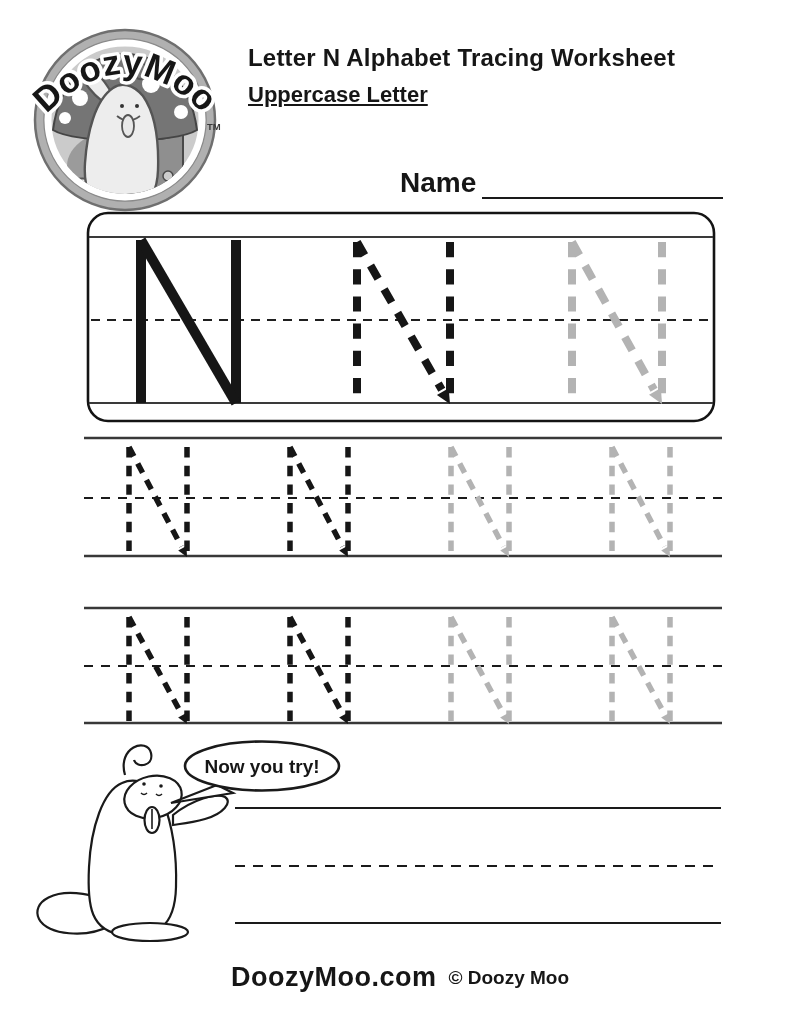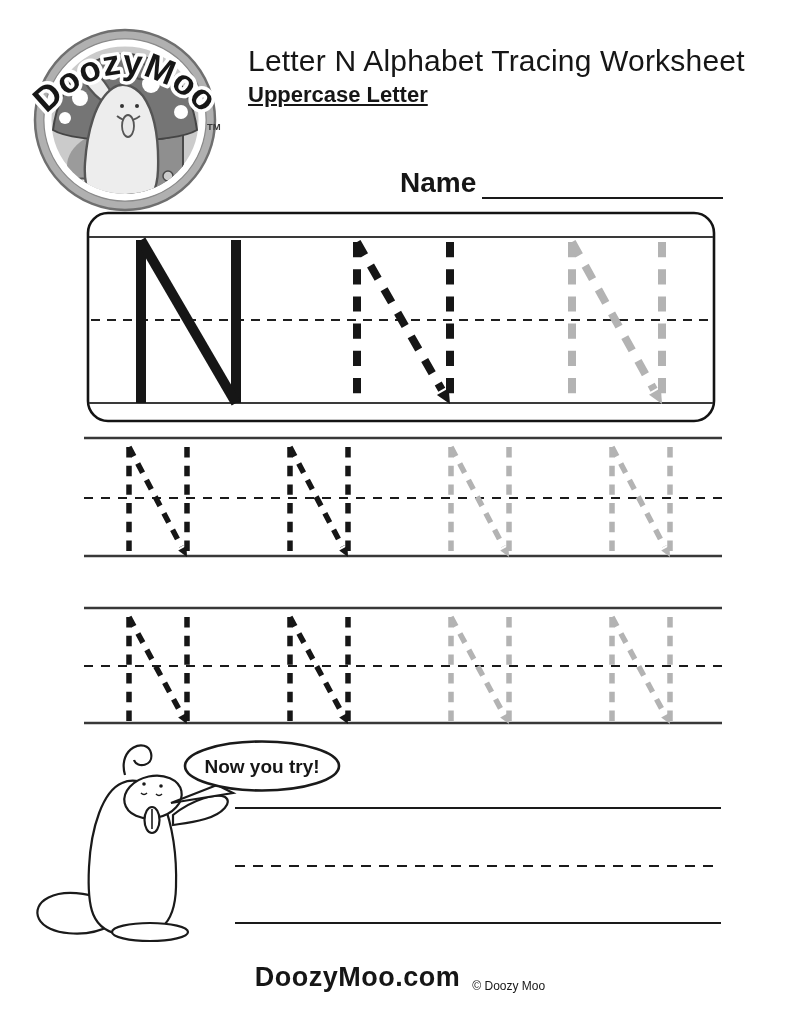--- a/index.html
+++ b/index.html
@@ -1,27 +1,27 @@
 <!DOCTYPE html>
 <html><head>
 <meta charset="utf-8">
 <style>
   html,body{margin:0;padding:0;background:#fff;}
   .page{
     position:relative;width:800px;height:1035px;background:#ffffff;
     font-family:"Liberation Sans","DejaVu Sans",sans-serif;overflow:hidden;color:#161616;
   }
   .abs{position:absolute;}
-  .title{left:248px;top:44px;font-size:30px;font-weight:normal;letter-spacing:0.2px;}
+  .title{left:248px;top:44px;font-size:24px;font-weight:bold;letter-spacing:0.2px;}
   .subtitle{left:248px;top:82px;font-size:22px;font-weight:600;text-decoration:underline;}
   .name-label{left:400px;top:167px;font-size:28px;font-weight:600;}
   .name-line{left:482px;top:176px;width:241px;height:21px;border-bottom:2px solid #1a1a1a;}
-  .footer{left:0;top:962px;width:800px;display:flex;justify-content:center;align-items:flex-end;gap:12px;}
+  .footer{left:0;top:962px;width:800px;display:flex;justify-content:center;align-items:center;gap:12px;}
   .footer-site{font-size:27px;font-weight:bold;letter-spacing:0.5px;}
-  .footer-copy{font-size:12px;font-weight:400;}
+  .footer-copy{font-size:19px;font-weight:700;}
   svg{display:block;}
 </style>
 </head>
 <body>
 
 <div class="page">
 
   <svg class="abs" style="left:25px;top:18px;" width="200" height="200" viewBox="0 0 200 200">
     <defs>
       <clipPath id="badgeClip">

